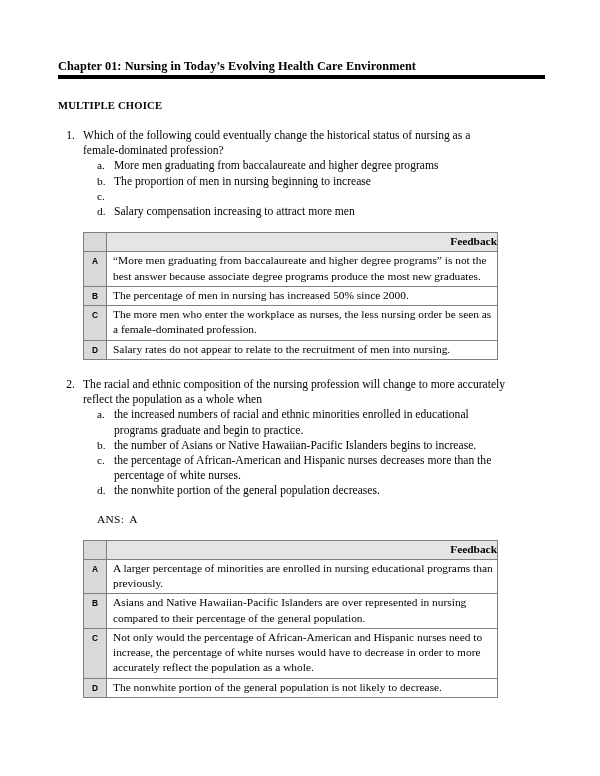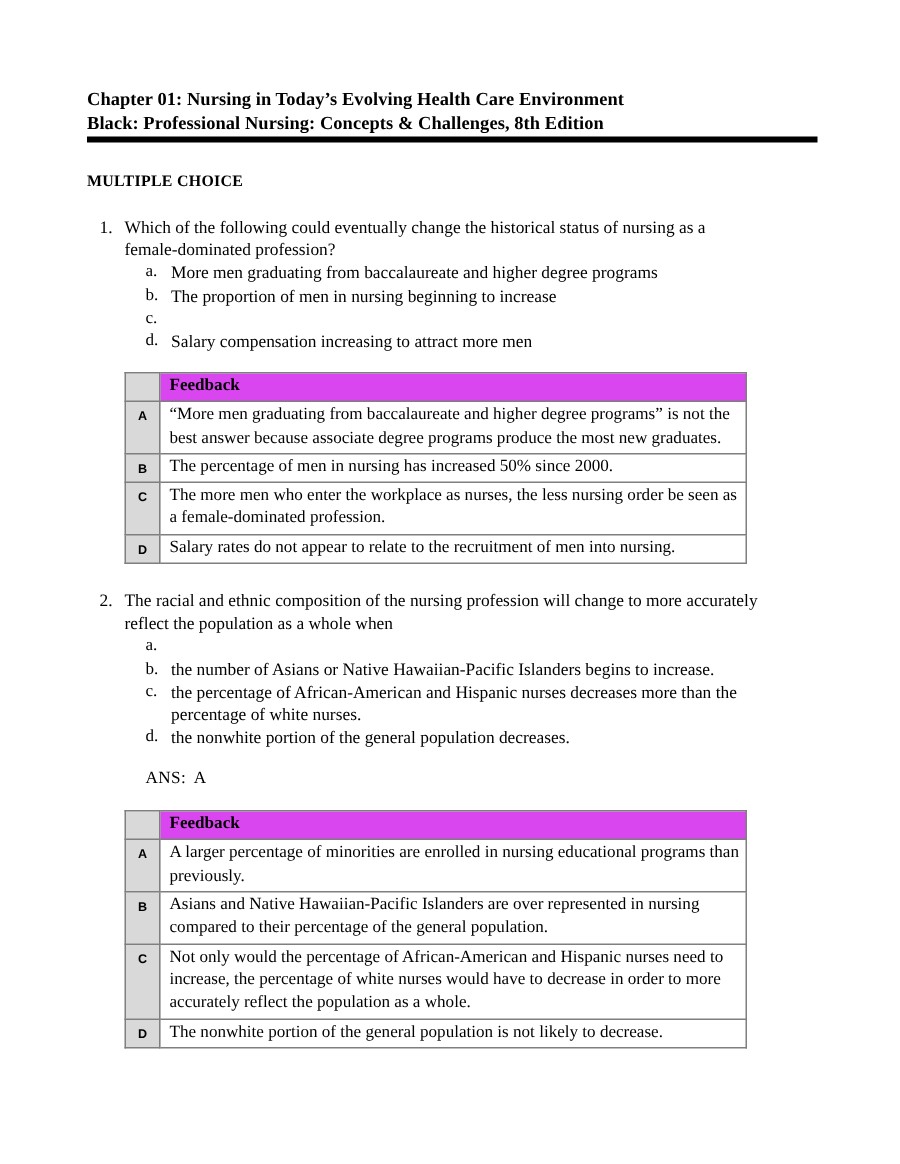--- a/index.html
+++ b/index.html
@@ -123,25 +123,25 @@
     font-family: "Liberation Sans", "DejaVu Sans", sans-serif;
     font-weight: bold;
     font-size: 8.4px;
     line-height: 14px;
     padding-top: 2px !important;
   }
   .fb-head-blank {
     background: #d9d9d9;
   }
   .fb-head-label {
-    background: #d946ef;
+    background: #e5e5e5;
     font-weight: bold;
     font-size: 11.4px;
     line-height: 15px;
-    text-align: left;
+    text-align: right;
     padding-left: 6px !important;
   }
   .fb-text {
     font-size: 11.4px;
     line-height: 15.3px;
     padding-left: 6px !important;
     padding-right: 4px !important;
   }
 
   
@@ -153,21 +153,20 @@
     white-space: pre;
   }
 </style>
 </head>
 <body>
 
 <div class="page">
 
   <div class="doc-header">
     <div class="hline">Chapter 01: Nursing in Today’s Evolving Health Care Environment</div>
-    <div class="hline">Black: Professional Nursing: Concepts &amp; Challenges, 8th Edition</div>
   </div>
   <div class="header-rule"></div>
 
   <div class="section-title">MULTIPLE CHOICE</div>
 
   <div class="question-block">
     <div class="q-row">
       <div class="q-num">1.</div>
       <div class="q-stem">Which of the following could eventually change the historical status of nursing as a female-dominated profession?</div>
     </div>
@@ -220,20 +219,21 @@
 
   <div class="question-block">
     <div class="q-row">
       <div class="q-num">2.</div>
       <div class="q-stem">The racial and ethnic composition of the nursing profession will change to more accurately reflect the population as a whole when</div>
     </div>
 
     <div class="options">
       <div class="opt-row">
         <div class="opt-letter">a.</div>
+        <div class="opt-text">the increased numbers of racial and ethnic minorities enrolled in educational programs graduate and begin to practice.</div>
       </div>
       <div class="opt-row">
         <div class="opt-letter">b.</div>
         <div class="opt-text">the number of Asians or Native Hawaiian-Pacific Islanders begins to increase.</div>
       </div>
       <div class="opt-row">
         <div class="opt-letter">c.</div>
         <div class="opt-text">the percentage of African-American and Hispanic nurses decreases more than the percentage of white nurses.</div>
       </div>
       <div class="opt-row">

